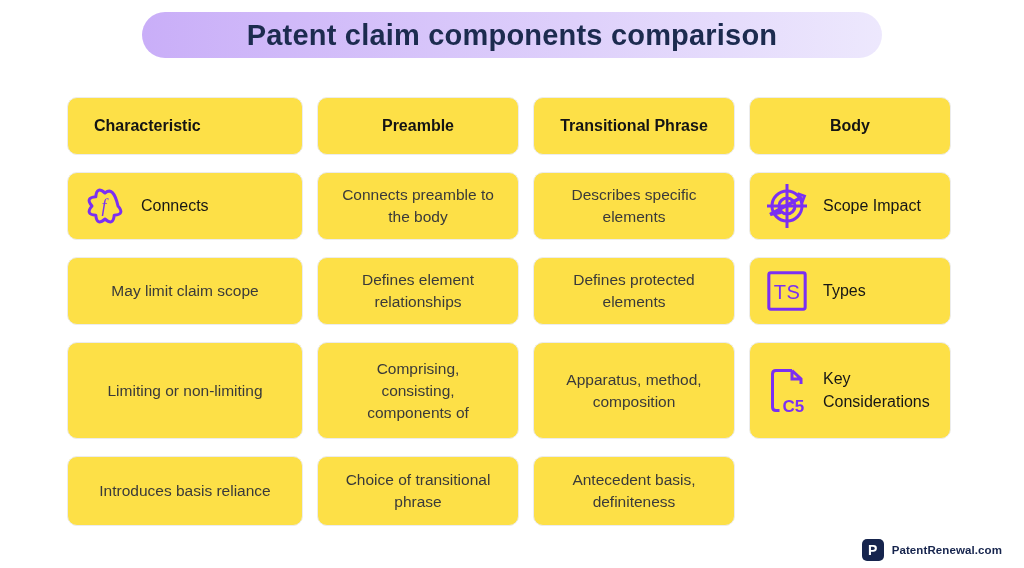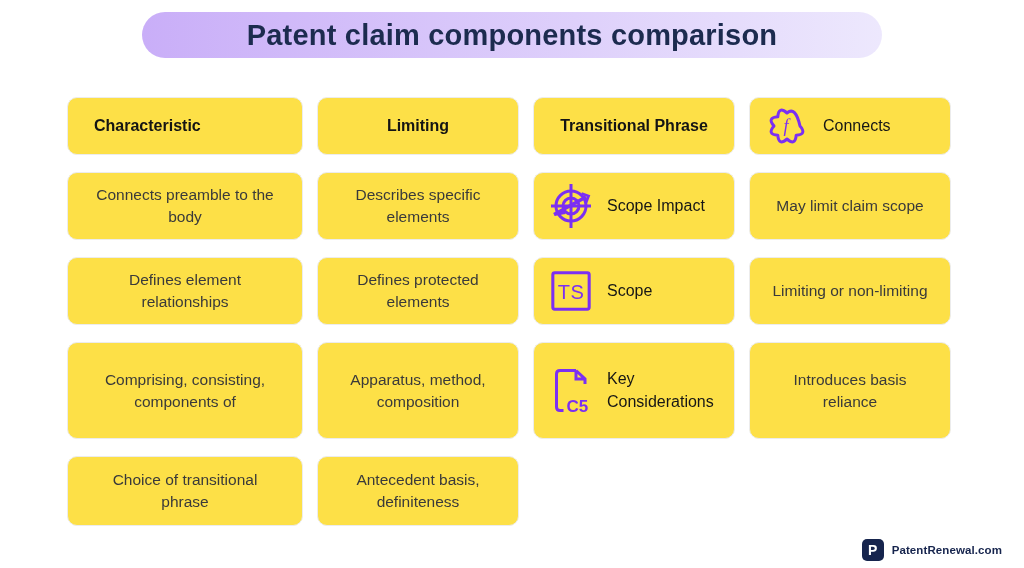--- a/index.html
+++ b/index.html
@@ -51,22 +51,23 @@
 
 <div class="page">
 
   <div class="title-pill">
     <h1>Patent claim components comparison</h1>
   </div>
 
   <div class="grid">
 
     <div class="cell header first">Characteristic</div>
-    <div class="cell header">Limiting</div>
+    <div class="cell header">Preamble</div>
     <div class="cell header">Transitional Phrase</div>
+    <div class="cell header">Body</div>
 
     <div class="cell rowlabel">
       <span class="iconbox">
         <svg width="46" height="46" viewBox="0 0 46 46" fill="none" stroke="currentColor" stroke-width="3" stroke-linejoin="round">
           <path d="M36 23 Q43.3 31.4 32.2 32.2 Q31.4 43.3 23 36 Q14.6 43.3 13.8 32.2 Q2.7 31.4 10 23 Q2.7 14.6 13.8 13.8 Q14.6 2.7 23 10 Q31.4 2.7 36 23 Z"></path>
           <text x="22" y="29" text-anchor="middle" font-size="18" font-style="italic" stroke="none" fill="currentColor" font-family="Liberation Serif, DejaVu Serif, serif">f</text>
         </svg>
       </span>
       <span>Connects</span>
     </div>
@@ -91,21 +92,21 @@
     <div class="cell">Defines element relationships</div>
     <div class="cell">Defines protected elements</div>
 
     <div class="cell rowlabel">
       <span class="iconbox">
         <svg width="44" height="44" viewBox="0 0 46 46" fill="none" stroke="currentColor" stroke-width="3.2">
           <rect x="4" y="4" width="38" height="38" rx="2"></rect>
           <text x="23" y="31.5" text-anchor="middle" font-size="21" letter-spacing="0.5" stroke="none" fill="currentColor" font-family="Liberation Sans, DejaVu Sans, sans-serif">TS</text>
         </svg>
       </span>
-      <span>Scope</span>
+      <span>Types</span>
     </div>
     <div class="cell">Limiting or non-limiting</div>
     <div class="cell">Comprising, consisting, components of</div>
     <div class="cell">Apparatus, method, composition</div>
 
     <div class="cell rowlabel">
       <span class="iconbox">
         <svg width="40" height="46" viewBox="0 0 40 46" fill="none" stroke="currentColor" stroke-width="3">
           <path d="M25 2.5 H9 Q5.5 2.5 5.5 6 V39 Q5.5 42.5 9 42.5 H12.5"></path>
           <path d="M25 2.5 V11 H34 M25 2.5 L34 11 V16"></path>

